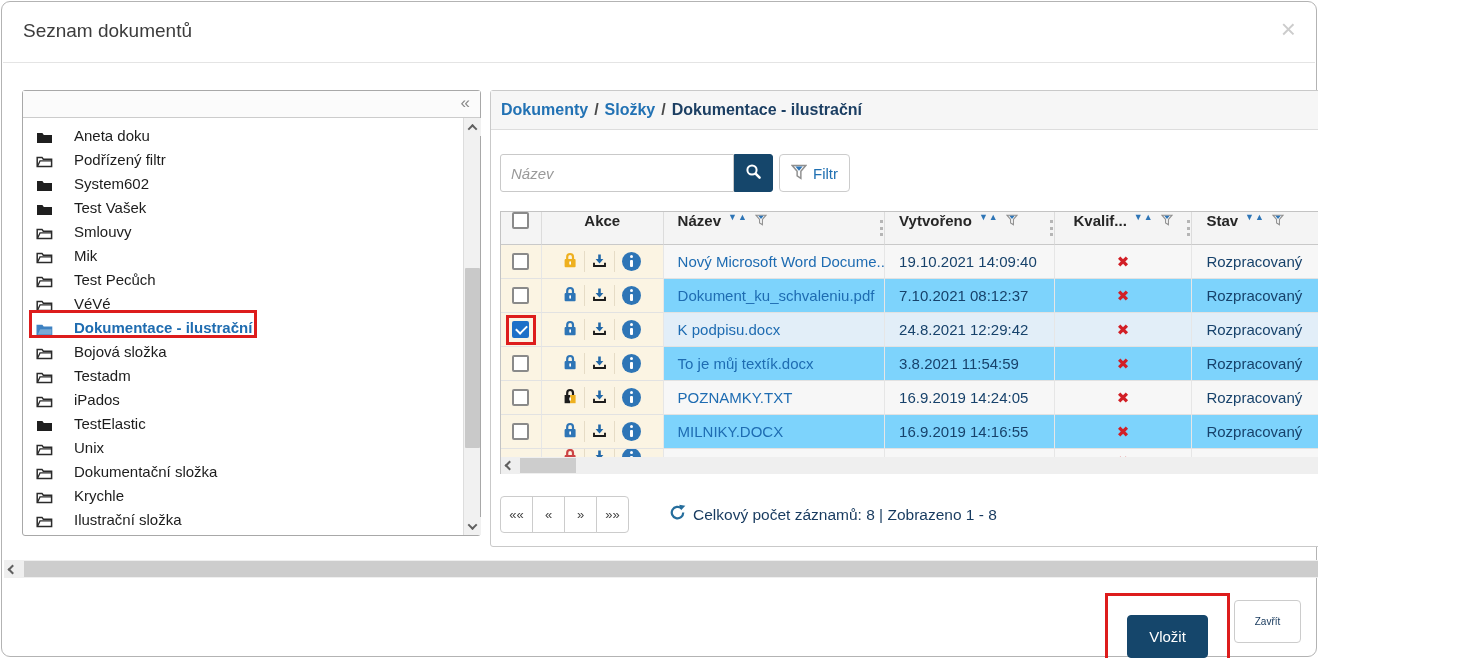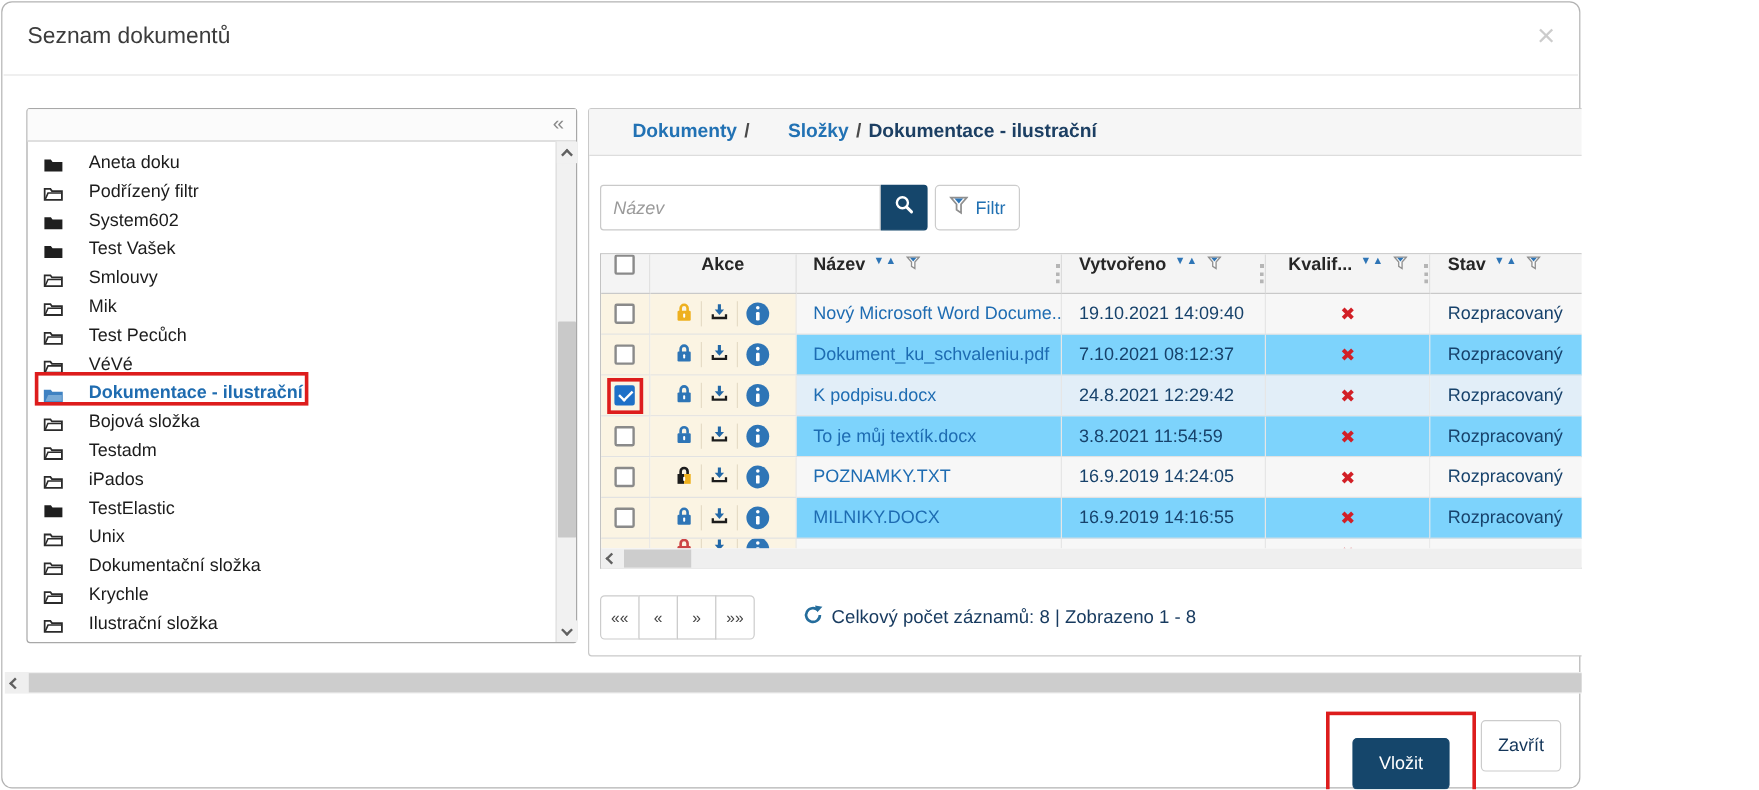--- a/index.html
+++ b/index.html
@@ -32,21 +32,21 @@
 
   .chev { display:inline-block; width:7px; height:7px; border-right:2px solid #606060; border-bottom:2px solid #606060; }
   .chev.up { transform:rotate(-135deg) translate(-1px,-1px); }
   .chev.down { transform:rotate(45deg) translate(-1px,-1px); }
   .chev.left { transform:rotate(135deg); }
   .chev.right { transform:rotate(-45deg); }
 
   
   .content-panel { position:absolute; left:488px; top:88px; width:922px; height:457px; border:1px solid #c9c9c9; border-radius:3px; background:#fff; }
   .bc-bar { position:absolute; left:0; top:0; right:0; height:39px; background:#f6f6f6; border-bottom:1px solid #ddd; display:flex; align-items:center; padding-left:10px; gap:6px; font-size:16px; font-weight:bold; }
-  .bc-link { color:#2272b4; cursor:pointer;margin-left:26px; }
+  .bc-link { color:#2272b4; cursor:pointer; }
   .bc-sep { color:#4a4a4a; }
   .bc-current { color:#1c3f63; }
 
   .search-input { position:absolute; left:9px; top:63px; width:234px; height:38px; border:1px solid #c9c9c9; border-radius:3px 0 0 3px; padding:0 10px; font-size:15px; font-family:inherit; color:#333; }
   .search-input::placeholder { font-style:italic; color:#9a9a9a; }
   .search-btn { position:absolute; left:243px; top:63px; width:39px; height:38px; background:#15466b; border:1px solid #15466b; border-radius:0 3px 3px 0; display:flex; align-items:center; justify-content:center; cursor:pointer; }
   .filter-btn { position:absolute; left:288px; top:63px; width:71px; height:38px; background:#fff; border:1px solid #ccc; border-radius:4px; display:flex; align-items:center; justify-content:center; gap:6px; cursor:pointer; font-size:15px; color:#2070b2; }
 
   
   .grid { position:absolute; left:9px; top:120px; width:898px; height:263px; border:1px solid #c3c3c3; background:#fff; }
@@ -104,21 +104,21 @@
   .modal-vscroll { position:absolute; left:1444px; top:66px; width:17px; height:492px; background:#f1f1f1; }
   .modal-vscroll .sb-thumb { top:22px; height:418px; background:#cdcdcd; }
   .modal-hscroll { position:absolute; left:2px; top:558px; width:1460px; height:18px; background:#efefef; }
   .modal-hscroll .gh-btn { height:18px; }
   .modal-hscroll .gh-thumb { top:1px; left:20px; width:1408px; height:16px; background:#cdcdcd; }
 
   
   .footer-btns { position:absolute; right:15px; top:591px; display:flex; align-items:flex-start; gap:4px; }
   .insert-redbox { border:3px solid #dd1c1c; padding:19px; }
   .btn-insert { width:81px; height:43px; background:#15466b; color:#fff; border:1px solid #15466b; border-radius:4px; font-size:15px; font-family:inherit; cursor:pointer; }
-  .btn-close { width:67px; height:43px; background:#fff; color:#14365a; border:1px solid #ccc; border-radius:4px; font-size:15px; font-family:inherit; cursor:pointer; margin-top:7px; }
+  .btn-close { width:67px; height:43px; background:#fff; color:#14365a; border:1px solid #ccc; border-radius:4px; font-size:10px; font-family:inherit; cursor:pointer; margin-top:7px; }
 </style>
 </head>
 <body>
 
 <svg width="0" height="0" style="position:absolute">
   <defs>
     <g id="folder-closed">
         <path d="M1 3 L6.4 3 L7.8 4.9 L16 4.9 L16 13 L1 13 Z" fill="#1f1f1f"></path>
       </g>
     <g id="folder-open">

